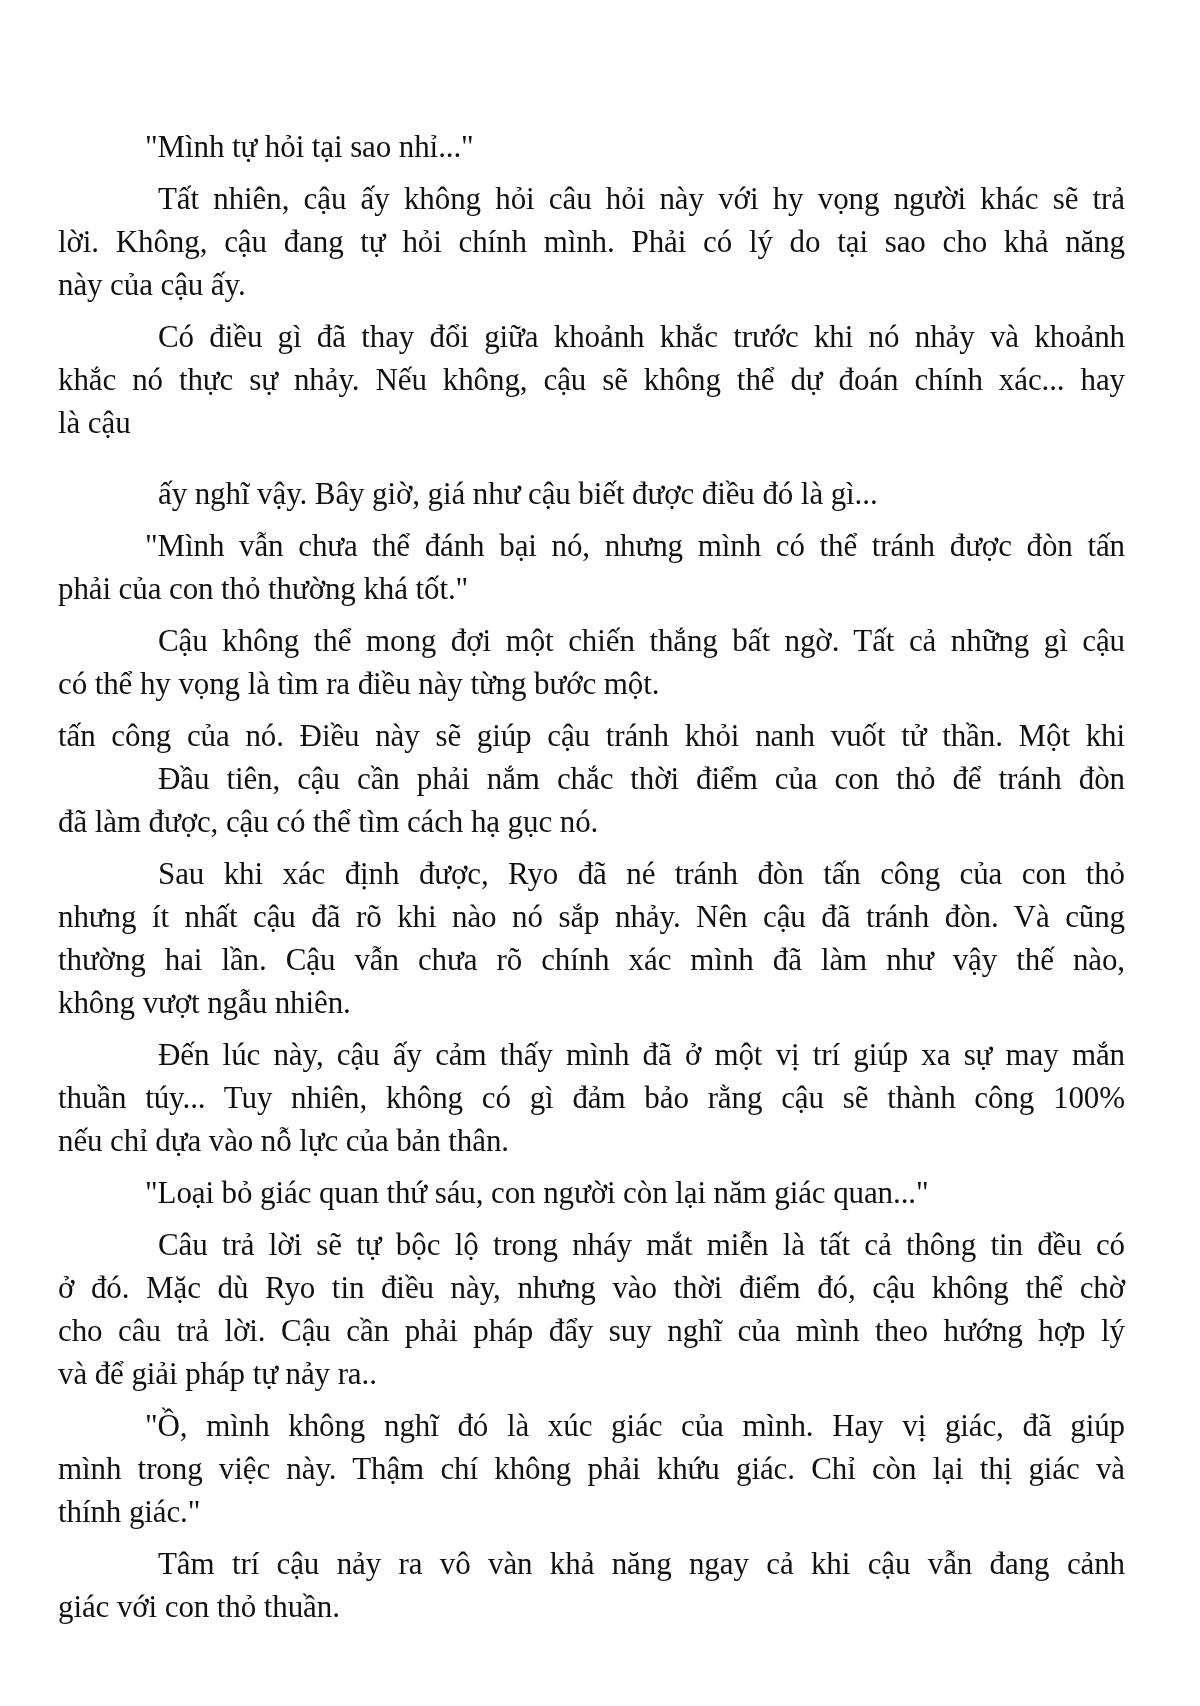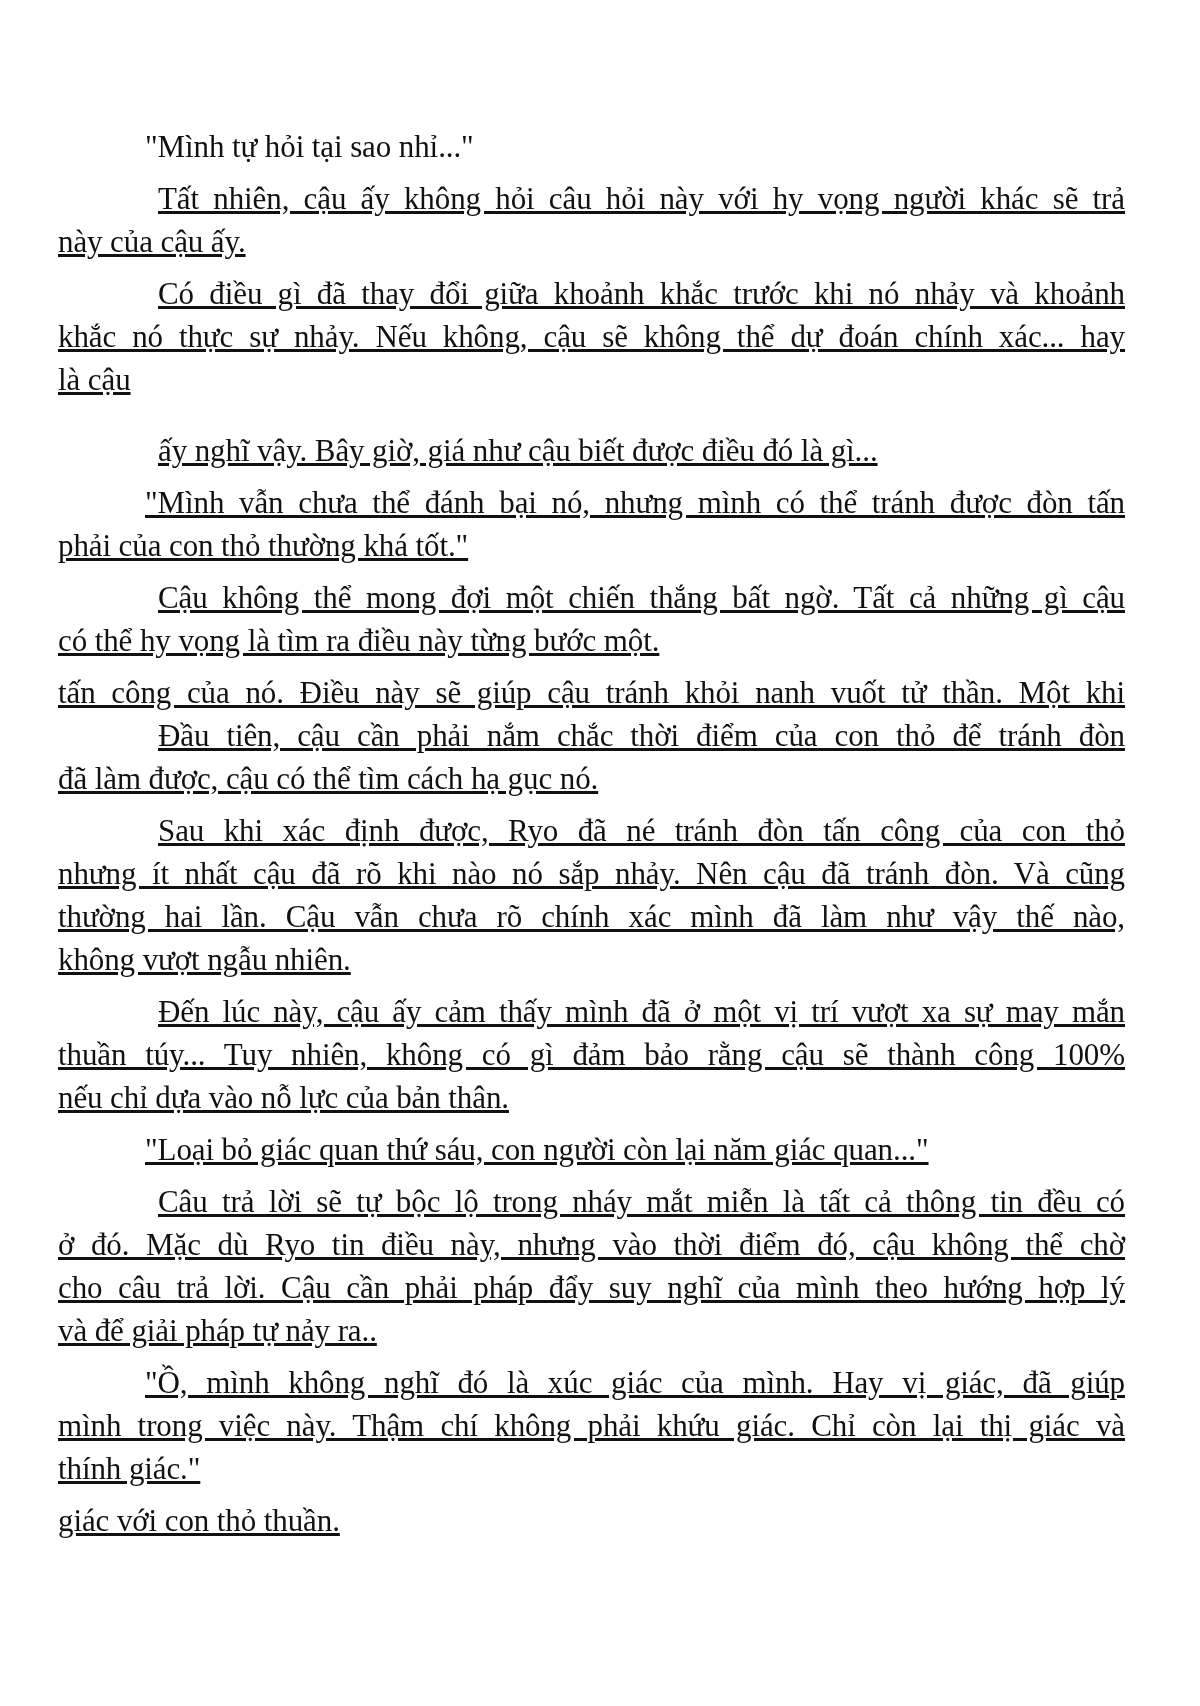--- a/index.html
+++ b/index.html
@@ -20,21 +20,20 @@
     left: 58px;
     top: 125px;
     width: 1067px;
   }
   .para {
     margin: 0;
     padding: 0;
   }
   .para + .para {
     margin-top: 9px;
-    text-decoration: underline;
   }
   .line {
     display: block;
     font-size: 31px;
     line-height: 43px;
     height: 43px;
     white-space: nowrap;
     text-align: justify;
     text-align-last: justify;
     letter-spacing: -0.1px;
@@ -49,20 +48,21 @@
 </style>
 </head>
 <body>
 
 <div id="page">
     <p class="para">
       <span class="line indent-quote last">"Mình tự hỏi tại sao nhỉ..."</span>
     </p>
     <p class="para">
       <span class="line indent-normal">Tất nhiên, cậu ấy không hỏi câu hỏi này với hy vọng người khác sẽ trả</span>
+      <span class="line">lời. Không, cậu đang tự hỏi chính mình. Phải có lý do tại sao cho khả năng</span>
       <span class="line last">này của cậu ấy.</span>
     </p>
     <p class="para">
       <span class="line indent-normal">Có điều gì đã thay đổi giữa khoảnh khắc trước khi nó nhảy và khoảnh</span>
       <span class="line">khắc nó thực sự nhảy. Nếu không, cậu sẽ không thể dự đoán chính xác... hay</span>
       <span class="line last">là cậu</span>
     </p>
     <p class="para">
       <span class="line indent-cont last">ấy nghĩ vậy. Bây giờ, giá như cậu biết được điều đó là gì...</span>
     </p>
@@ -79,34 +79,35 @@
       <span class="line indent-normal">Đầu tiên, cậu cần phải nắm chắc thời điểm của con thỏ để tránh đòn</span>
       <span class="line last">đã làm được, cậu có thể tìm cách hạ gục nó.</span>
     </p>
     <p class="para">
       <span class="line indent-normal">Sau khi xác định được, Ryo đã né tránh đòn tấn công của con thỏ</span>
       <span class="line">nhưng ít nhất cậu đã rõ khi nào nó sắp nhảy. Nên cậu đã tránh đòn. Và cũng</span>
       <span class="line">thường hai lần. Cậu vẫn chưa rõ chính xác mình đã làm như vậy thế nào,</span>
       <span class="line last">không vượt ngẫu nhiên.</span>
     </p>
     <p class="para">
-      <span class="line indent-normal">Đến lúc này, cậu ấy cảm thấy mình đã ở một vị trí vượt xa sự may mắn</span>
+      <span class="line indent-normal">Đến lúc này, cậu ấy cảm thấy mình đã ở một vị trí giúp xa sự may mắn</span>
       <span class="line">thuần túy... Tuy nhiên, không có gì đảm bảo rằng cậu sẽ thành công 100%</span>
       <span class="line last">nếu chỉ dựa vào nỗ lực của bản thân.</span>
     </p>
     <p class="para">
       <span class="line indent-quote last">"Loại bỏ giác quan thứ sáu, con người còn lại năm giác quan..."</span>
     </p>
     <p class="para">
       <span class="line indent-normal">Câu trả lời sẽ tự bộc lộ trong nháy mắt miễn là tất cả thông tin đều có</span>
       <span class="line">ở đó. Mặc dù Ryo tin điều này, nhưng vào thời điểm đó, cậu không thể chờ</span>
       <span class="line">cho câu trả lời. Cậu cần phải pháp đẩy suy nghĩ của mình theo hướng hợp lý</span>
       <span class="line last">và để giải pháp tự nảy ra..</span>
     </p>
     <p class="para">
       <span class="line indent-quote">"Ồ, mình không nghĩ đó là xúc giác của mình. Hay vị giác, đã giúp</span>
       <span class="line">mình trong việc này. Thậm chí không phải khứu giác. Chỉ còn lại thị giác và</span>
       <span class="line last">thính giác."</span>
     </p>
     <p class="para">
+      <span class="line indent-normal">Tâm trí cậu nảy ra vô vàn khả năng ngay cả khi cậu vẫn đang cảnh</span>
       <span class="line last">giác với con thỏ thuần.</span>
     </p>
   </div>
 
 </body></html>

